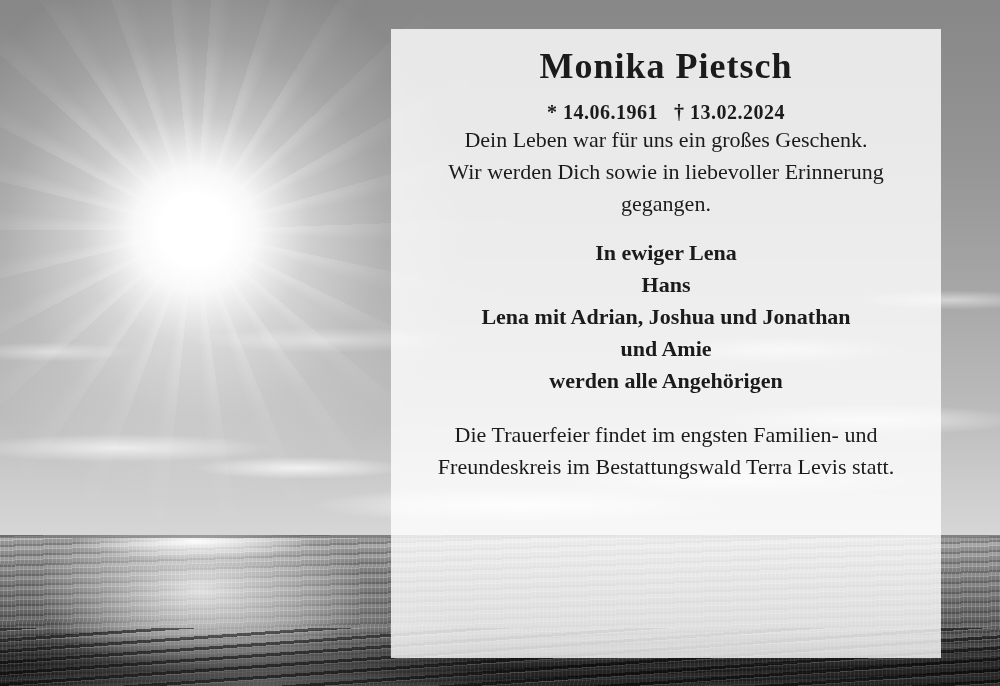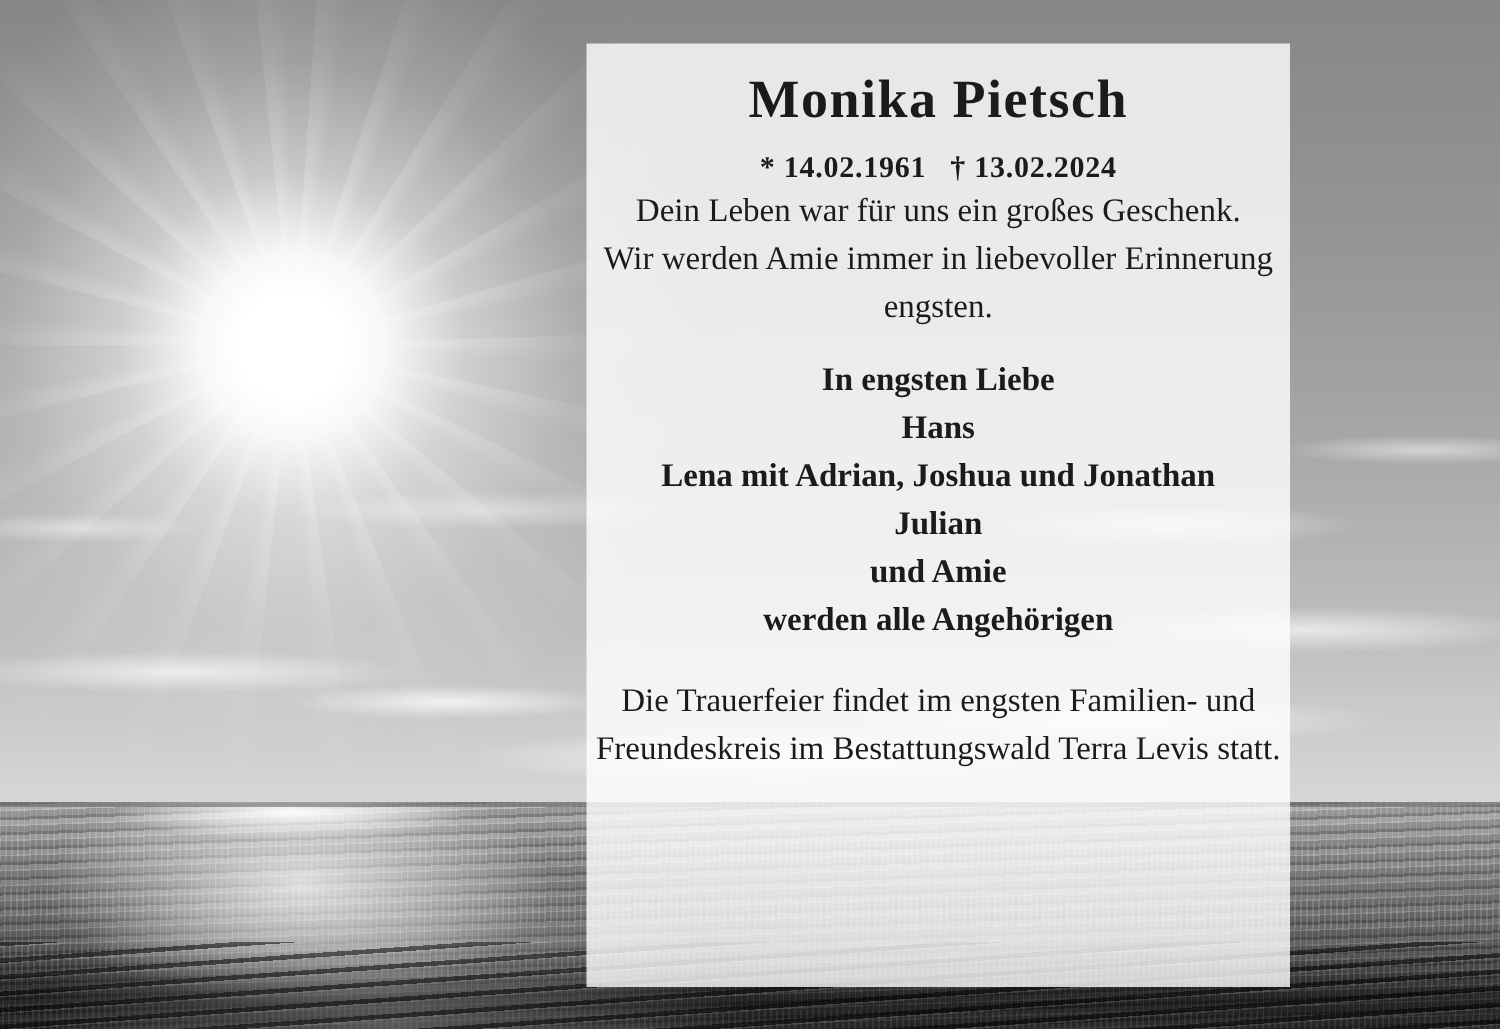--- a/index.html
+++ b/index.html
@@ -89,21 +89,21 @@
     background:
       repeating-linear-gradient(176deg,
         rgba(0,0,0,0.50) 0 3px, rgba(255,255,255,0.10) 3px 4px, rgba(0,0,0,0) 4px 11px),
       linear-gradient(to bottom, rgba(0,0,0,0) 0%, rgba(0,0,0,0.42) 70%);
   }
 
   
   .panel {
     position: absolute;
     left: 391px; top: 29px;
-    width: 469px; height: 629px;
+    width: 550px; height: 629px;
     background: rgba(255,255,255,0.80);
     text-align: center;
     box-sizing: border-box;
   }
   .deceased-name {
     margin: 15px 0 0 0;
     font-size: 36px;
     font-weight: bold;
     line-height: 44px;
     letter-spacing: 1px;
@@ -141,34 +141,33 @@
   <div class="sky"></div>
   <div class="sun-rays"></div>
   <div class="clouds"></div>
   <div class="sea"></div>
 
   <div class="panel">
 
     <div class="deceased-name">Monika Pietsch</div>
 
     <div class="life-dates">
-      <span class="birth-part"><span>*</span> <span>14.02.1961</span></span><span class="death-part"><span>†</span> <span>13.02.2024</span></span>
+      <span class="birth-part"><span>*</span> <span>14.06.1961</span></span><span class="death-part"><span>†</span> <span>13.02.2024</span></span>
     </div>
 
     <div class="tribute">
       <div>Dein Leben war für uns ein großes Geschenk.</div>
-      <div>Wir werden Amie immer in liebevoller Erinnerung</div>
-      <div>engsten.</div>
+      <div>Wir werden Dich sowie in liebevoller Erinnerung</div>
+      <div>gegangen.</div>
     </div>
 
     <div class="mourners">
-      <div>In engsten Liebe</div>
+      <div>In ewiger Lena</div>
       <div>Hans</div>
       <div>Lena mit Adrian, Joshua und Jonathan</div>
-      <div>Julian</div>
       <div>und Amie</div>
       <div>werden alle Angehörigen</div>
     </div>
 
     <div class="funeral">
       <div>Die Trauerfeier findet im engsten Familien- und</div>
       <div>Freundeskreis im Bestattungswald Terra Levis statt.</div>
     </div>
 
   </div>

